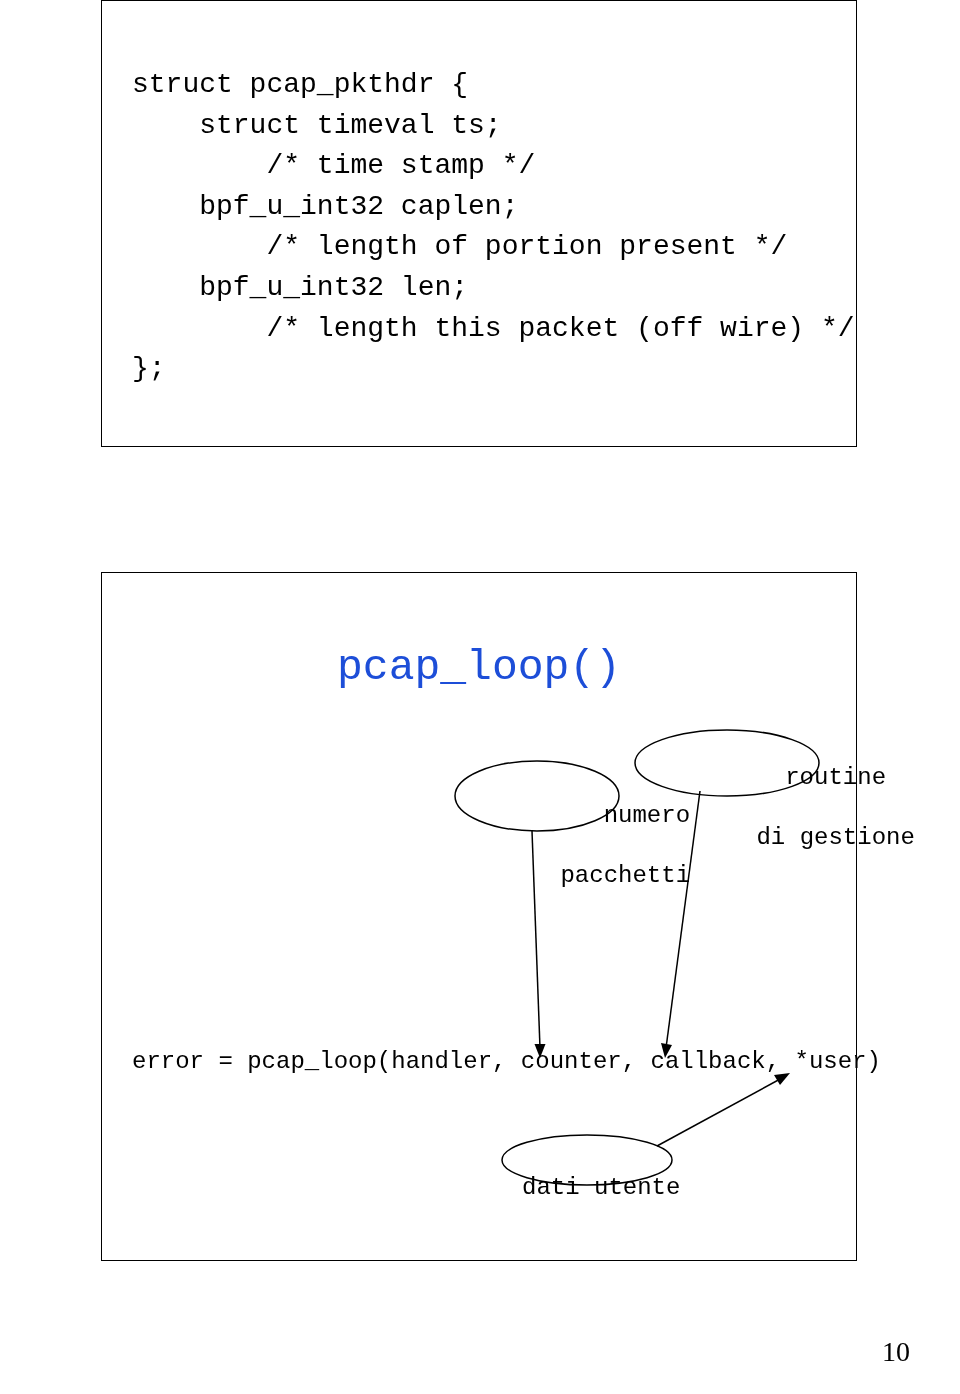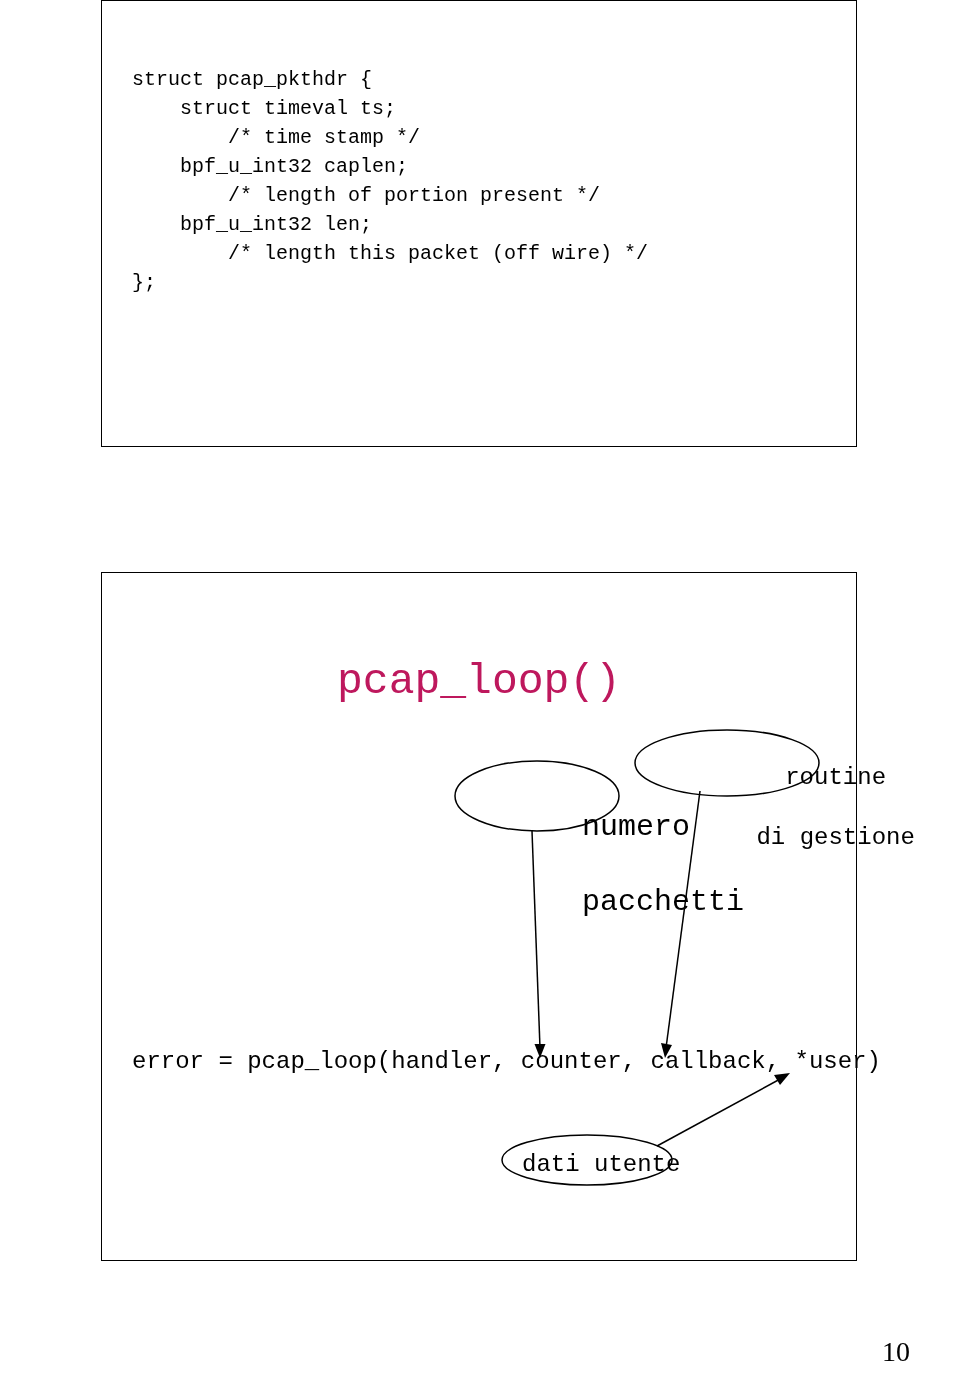--- a/index.html
+++ b/index.html
@@ -7,40 +7,40 @@
   .page { width: 960px; height: 1394px; position: relative; }
   .slide {
     position: absolute;
     border: 1.5px solid #000;
     background: #fff;
   }
   .slide1 { left: 101px; top: 0; width: 756px; height: 447px; }
   .slide2 { left: 101px; top: 572px; width: 756px; height: 689px; }
   .code {
     font-family: "Courier New", monospace;
-    font-size: 20px;
+    font-size: 28px;
     line-height: 1.45;
     white-space: pre;
     color: #000;
   }
   .slide1 .code-block { position: absolute; left: 30px; top: 64px; }
   .slide2 .title {
     position: absolute;
-    left: 0; right: 0; top: 78px;
+    left: 0; right: 0; top: 64px;
     text-align: center;
     font-family: "Courier New", monospace;
     font-size: 43px;
-    color: #be185d;
+    color: #1d4ed8;
   }
   .svg-wrap { position: absolute; left: 0; top: 0; width: 756px; height: 689px; }
   .slide2 .code-block2 { position: absolute; left: 30px; top: 195px; }
-  .slide2 .label-numero { position: absolute; left: 372px; top: 198px; font-size: 30px; line-height: 1.25; text-align: left; }
+  .slide2 .label-numero { position: absolute; left: 372px; top: 198px; font-size: 24px; line-height: 1.25; text-align: right; }
   .slide2 .label-routine { position: absolute; left: 568px; top: 160px; font-size: 24px; line-height: 1.25; text-align: left; }
   .slide2 .call-line { position: absolute; left: 30px; top: 472px; font-size: 24px; }
-  .slide2 .label-dati { position: absolute; left: 420px; top: 575px; font-size: 24px; }
+  .slide2 .label-dati { position: absolute; left: 420px; top: 598px; font-size: 24px; }
   .page-num { position: absolute; right: 50px; bottom: 26px; font-family: Georgia, 'Times New Roman', serif; font-size: 28px; color: #000; }
 </style>
 </head>
 <body>
 
 <div class="page">
 
   <div class="slide slide1">
     <pre class="code code-block">struct pcap_pkthdr {
     struct timeval ts;

